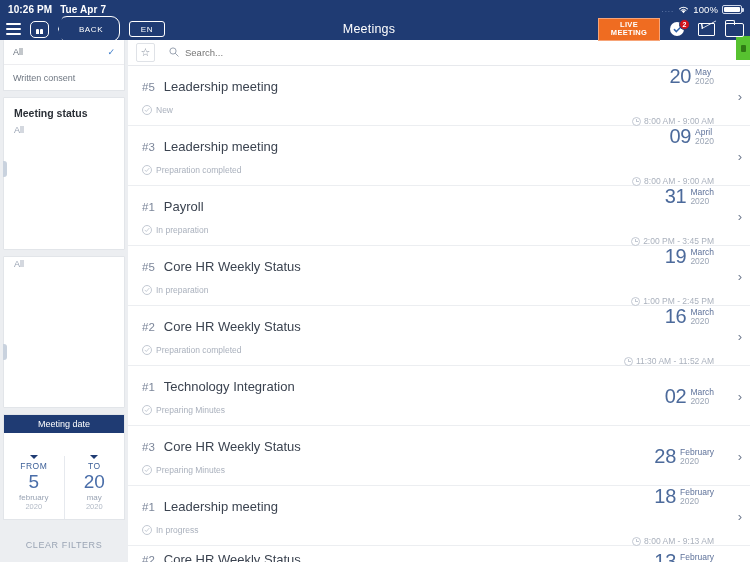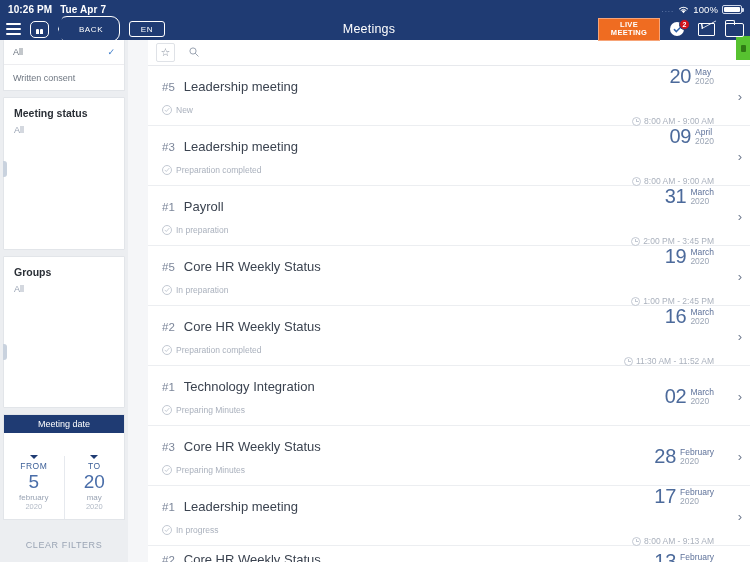--- a/index.html
+++ b/index.html
@@ -87,21 +87,21 @@
     content: ""; position: absolute; left: -1.3px; top: -4px; width: 8px; height: 4px;
     border: 1.3px solid #fff; border-bottom: none; border-radius: 2px 2px 0 0;
   }
   .green-tab {
     position: absolute; right: 0; top: 18px; width: 14px; height: 24px; background: #57c230;
     display: flex; align-items: center; justify-content: center;
   }
   .green-tab i { width: 5px; height: 7px; background: #2f7a14; display: block; border-radius: 1px; }
 
   
-  .body-area { display: flex; height: 522px; background: #f5f6f8; gap: 20px; }
+  .body-area { display: flex; height: 522px; background: #f5f6f8; }
 
   
   .sidebar {
     width: 128px; min-width: 128px; background: #eceef1; height: 522px;
     padding: 0; display: flex; flex-direction: column; position: relative;
   }
   .card {
     background: #fff; margin: 0 3px 6px 3px; border: 1px solid #e2e5e9;
     border-radius: 1px; position: relative;
   }
@@ -272,21 +272,20 @@
         </div>
       </div>
 
       <div class="card status-card">
         <div class="card-title">Meeting status</div>
         <div class="card-sub">All</div>
         <div class="scroll-notch up"></div>
       </div>
 
       <div class="card groups-card">
-        <div class="card-title">Groups</div>
         <div class="card-sub">All</div>
         <div class="scroll-notch"></div>
       </div>
 
       <div class="date-card">
         <div class="date-header">Meeting date</div>
         <div class="date-cols">
           <div class="date-col">
             <div class="dc-label">FROM</div>
             <div class="dc-day">5</div>
@@ -308,20 +307,21 @@
     <div class="main">
       <div class="toolbar">
         <div class="star-btn">☆</div>
         <div class="search-wrap">
           <span class="search-ico">
             <svg width="10" height="10" viewBox="0 0 10 10">
                 <circle cx="4" cy="4" r="3.1" stroke="#9aa3b1" stroke-width="1" fill="none"></circle>
                 <path d="M6.4 6.4 L9.2 9.2" stroke="#9aa3b1" stroke-width="1" stroke-linecap="round"></path>
               </svg>
           </span>
+          <input class="search-input" type="text" placeholder="Search..." style="">
         </div>
       </div>
 
       <div class="list" id="meeting-list">
           <div class="row">
             <div class="row-left">
               <div class="row-title">
                 <span class="row-num">#5</span>
                 <span class="row-name">Leadership meeting</span>
               </div>
@@ -531,21 +531,21 @@
                 <span class="st-ico">
                   <svg width="6" height="6" viewBox="0 0 6 6">
                     <path d="M1 3.2 L2.3 4.5 L5 1.4" stroke="#c3c9d3" stroke-width="0.9" fill="none" stroke-linecap="round"></path>
                   </svg>
                 </span>
                 <span>In progress</span>
               </div>
             </div>
             <div class="row-right">
               <div class="date-line">
-                <span class="d-day">17</span>
+                <span class="d-day">18</span>
                 <span class="d-my">
                   <span class="d-month">February</span>
                   <span class="d-year">2020</span>
                 </span>
               </div>
               <div class="time-line">
                 <span class="clock"></span>
                 <span>8:00 AM - 9:13 AM</span>
               </div>
             </div>

